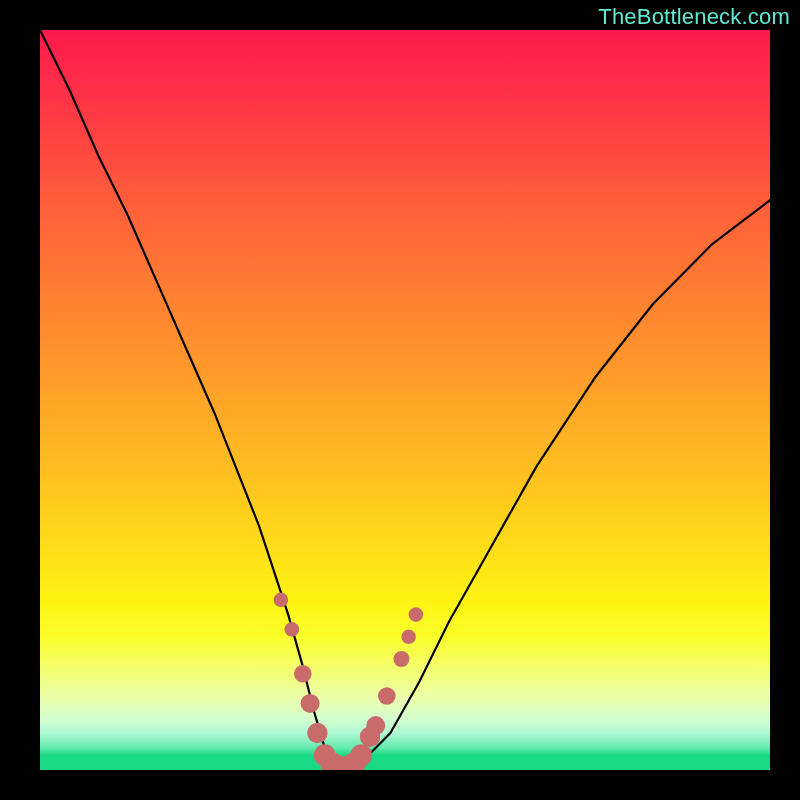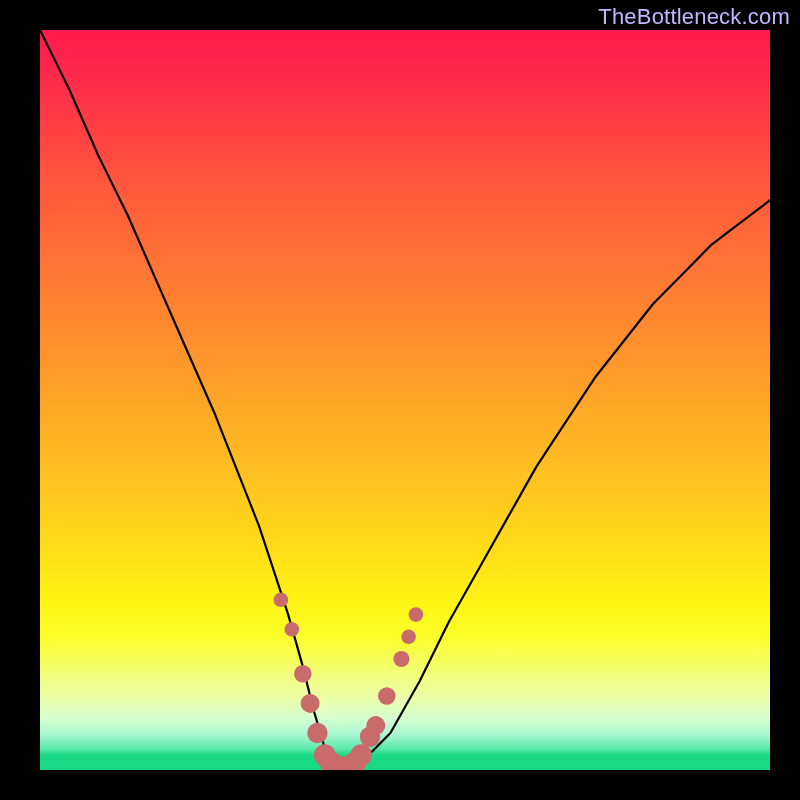--- a/index.html
+++ b/index.html
@@ -46,21 +46,21 @@
       #d6ffce 93%,
       #aef9d4 95%,
       #63eaae 97%,
       #19d986 98%,
       #19d986 100%);
   }
   .watermark {
     position: absolute;
     top: 4px;
     right: 10px;
-    color: #c4b5fd;
+    color: #5eead4;
     font-size: 22px;
     letter-spacing: 0.2px;
     user-select: none;
     margin-left: 40px;
   }
   svg.curve-layer {
     position: absolute;
     inset: 0;
     width: 100%;
     height: 100%;

